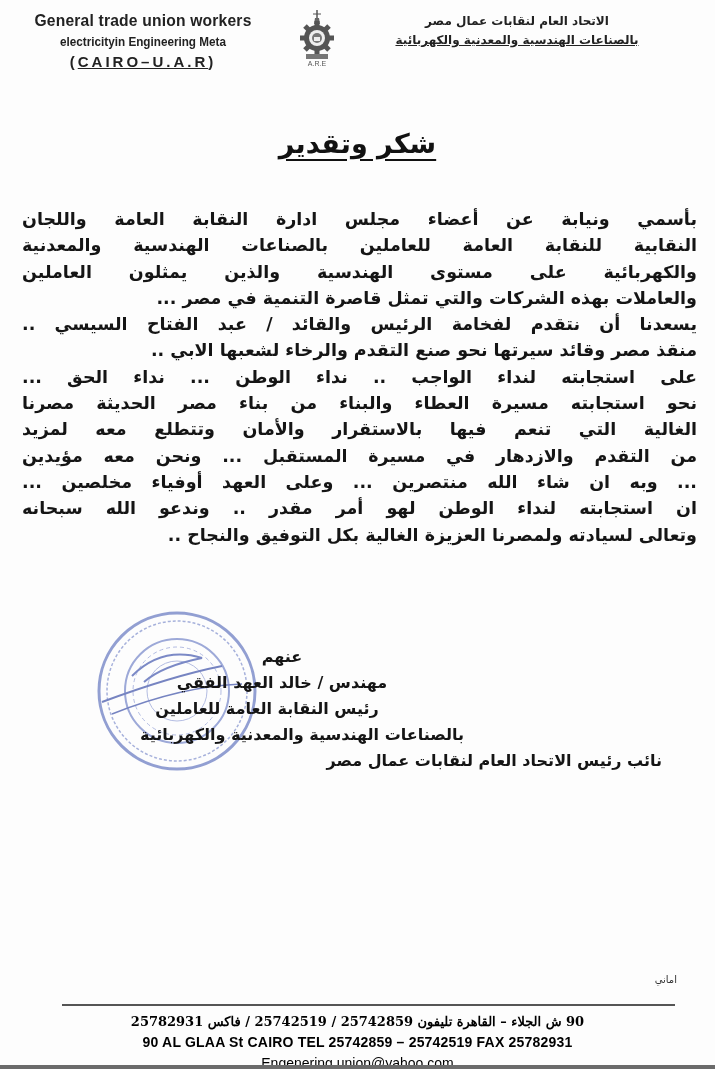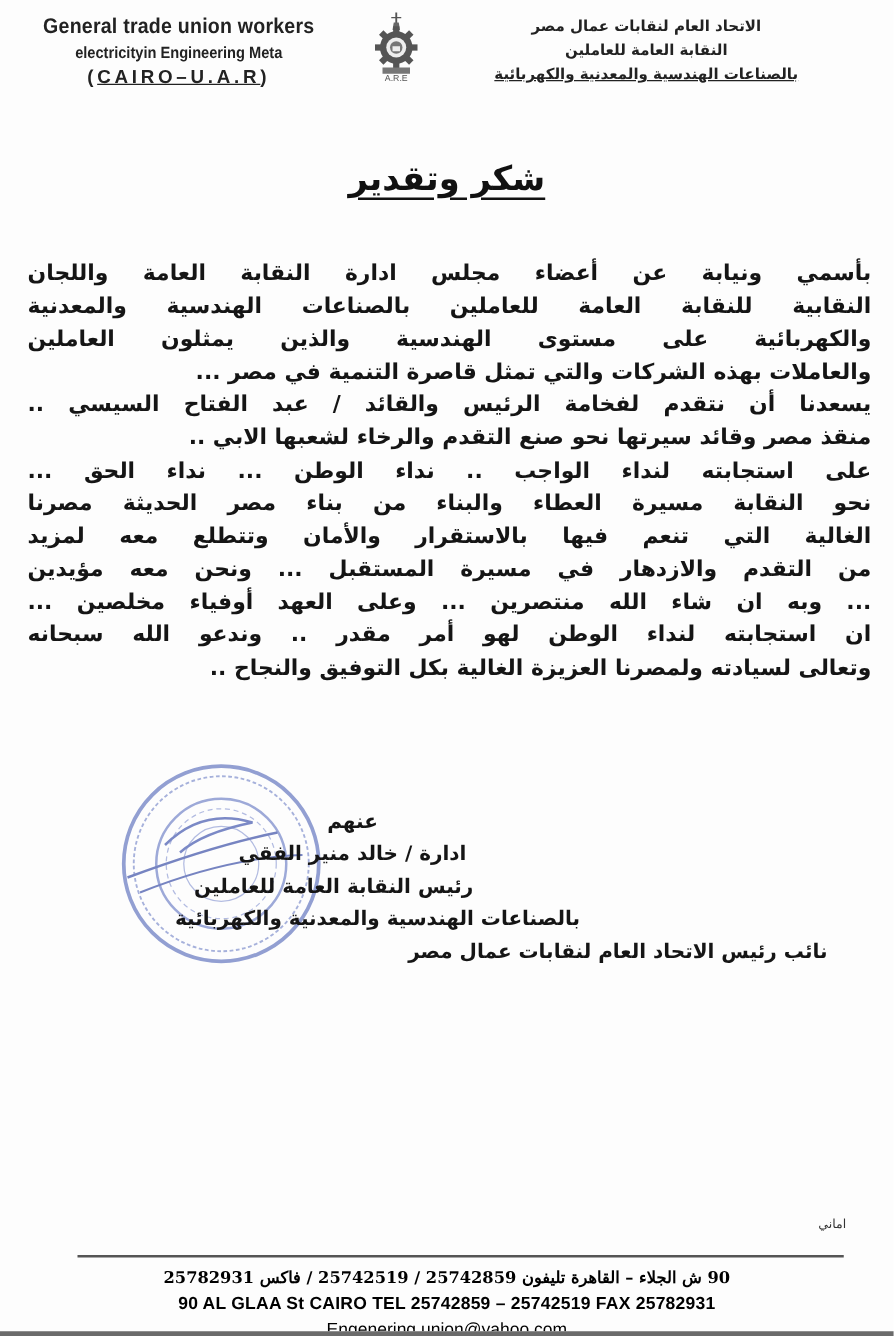--- a/index.html
+++ b/index.html
@@ -86,37 +86,36 @@
         <circle r="5" fill="#777"></circle>
         <rect x="-3" y="-1" width="6" height="4" fill="#eee"></rect>
       </g>
       <rect x="10" y="46" width="22" height="5" fill="#777"></rect>
     </svg>
     <div class="are">A.R.E</div>
   </div>
 
   <div class="hdr-ar">
     <div>الاتحاد العام لنقابات عمال مصر</div>
-    <div>النقابة العامة للعاملين</div>
     <div class="u">بالصناعات الهندسية والمعدنية والكهربائية</div>
   </div>
 
   <div class="title">
     <span>شكر وتقدير</span>
   </div>
 
   <div class="body">
     <span class="line">بأسمي ونيابة عن أعضاء مجلس ادارة النقابة العامة واللجان</span>
     <span class="line">النقابية للنقابة العامة للعاملين بالصناعات الهندسية والمعدنية</span>
     <span class="line">والكهربائية على مستوى الهندسية والذين يمثلون العاملين</span>
     <span class="line last">والعاملات بهذه الشركات والتي تمثل قاصرة التنمية في مصر ...</span>
     <span class="line">يسعدنا أن نتقدم لفخامة الرئيس والقائد / عبد الفتاح السيسي ..</span>
     <span class="line last">منقذ مصر وقائد سيرتها نحو صنع التقدم والرخاء لشعبها الابي ..</span>
     <span class="line">على استجابته لنداء الواجب .. نداء الوطن ... نداء الحق ...</span>
-    <span class="line">نحو النقابة مسيرة العطاء والبناء من بناء مصر الحديثة مصرنا</span>
+    <span class="line">نحو استجابته مسيرة العطاء والبناء من بناء مصر الحديثة مصرنا</span>
     <span class="line">الغالية التي تنعم فيها بالاستقرار والأمان وتتطلع معه لمزيد</span>
     <span class="line">من التقدم والازدهار في مسيرة المستقبل ... ونحن معه مؤيدين</span>
     <span class="line">... وبه ان شاء الله منتصرين ... وعلى العهد أوفياء مخلصين ...</span>
     <span class="line">ان استجابته لنداء الوطن لهو أمر مقدر .. وندعو الله سبحانه</span>
     <span class="line last">وتعالى لسيادته ولمصرنا العزيزة الغالية بكل التوفيق والنجاح ..</span>
   </div>
 
   <div class="stamp">
     <svg width="170" height="170" viewBox="0 0 170 170">
       <circle cx="85" cy="85" r="78" fill="none" stroke="#6f80c4" stroke-width="3"></circle>
@@ -125,21 +124,21 @@
       <circle cx="85" cy="85" r="44" fill="none" stroke="#9aa6d8" stroke-width="1" stroke-dasharray="4 3"></circle>
       <circle cx="85" cy="85" r="30" fill="none" stroke="#9aa6d8" stroke-width="1"></circle>
       <path d="M40 70 Q70 40 110 52 Q70 60 52 76" fill="none" stroke="#5063b4" stroke-width="2"></path>
       <path d="M10 96 Q80 70 130 60" fill="none" stroke="#4a5cae" stroke-width="2"></path>
       <path d="M20 108 Q90 80 150 78" fill="none" stroke="#4a5cae" stroke-width="1.6"></path>
     </svg>
   </div>
 
   <div class="sig">
     <div class="l1">عنهم</div>
-    <div class="l2">ادارة / خالد منير الفقي</div>
+    <div class="l2">مهندس / خالد العهد الفقي</div>
     <div class="l3">رئيس النقابة العامة للعاملين</div>
     <div class="l4">بالصناعات الهندسية والمعدنية والكهربائية</div>
     <div class="l5">نائب رئيس الاتحاد العام لنقابات عمال مصر</div>
   </div>
 
   <div class="initials">اماني</div>
   <div class="rule"></div>
   <div class="foot foot-ar">90 ش الجلاء – القاهرة   تليفون 25742859 / 25742519 / فاكس 25782931</div>
   <div class="foot foot-en">90 AL GLAA St CAIRO TEL 25742859 – 25742519   FAX 25782931</div>
   <div class="foot foot-mail">Engenering.union@yahoo.com</div>

